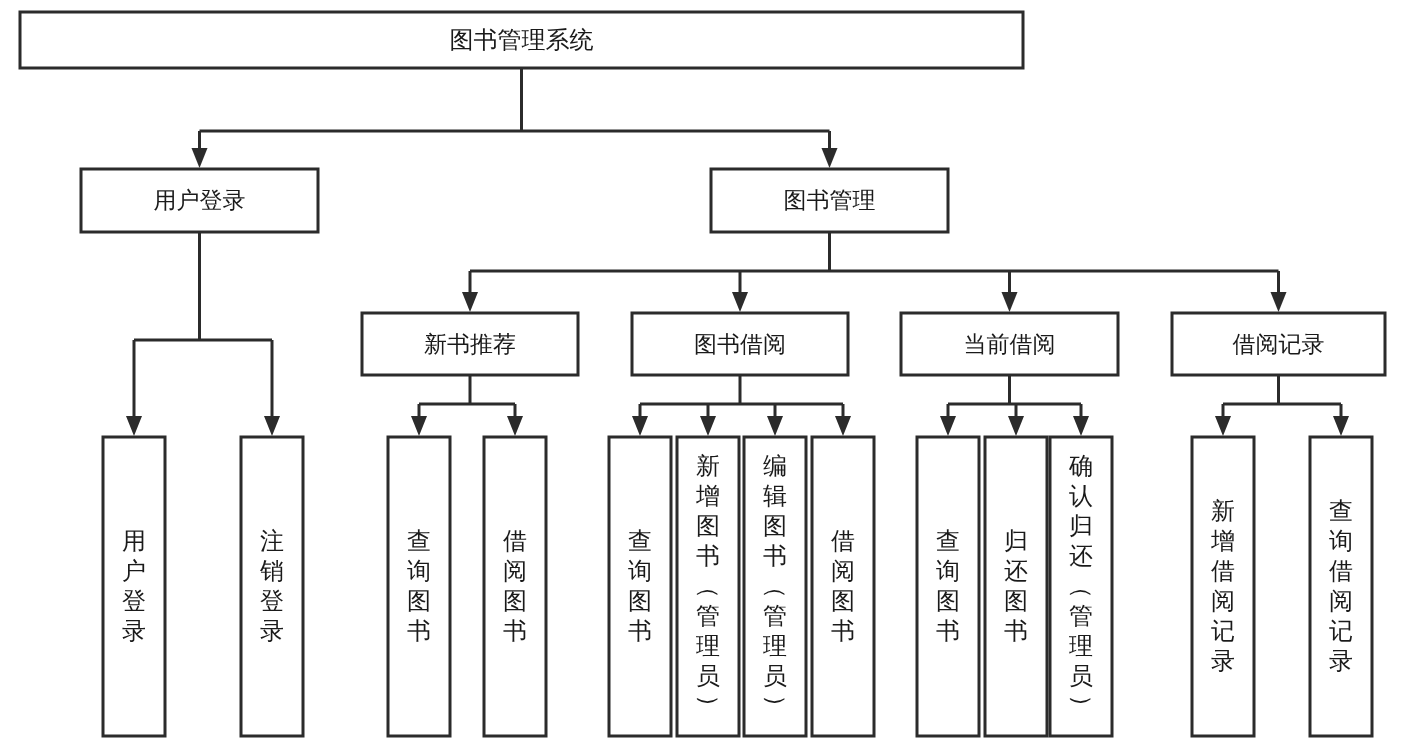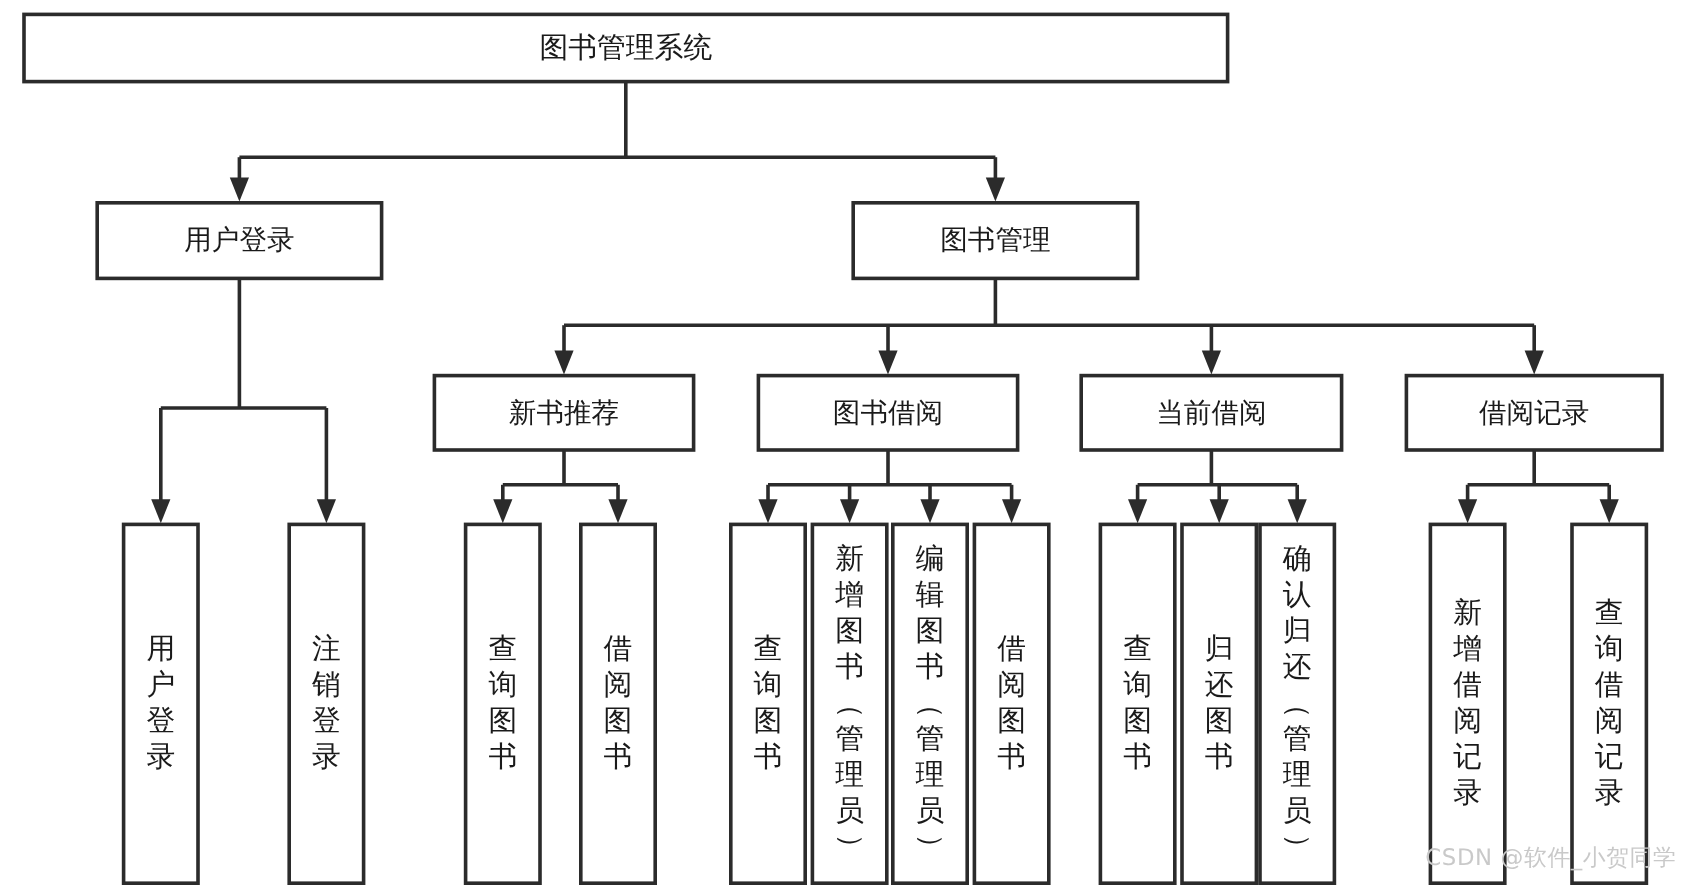--- a/index.html
+++ b/index.html
@@ -288,14 +288,13 @@
             <text x="1341" y="511.5" class="vlabel-char">查</text>
             <text x="1341" y="541.5" class="vlabel-char">询</text>
             <text x="1341" y="571.5" class="vlabel-char">借</text>
             <text x="1341" y="601.5" class="vlabel-char">阅</text>
             <text x="1341" y="631.5" class="vlabel-char">记</text>
             <text x="1341" y="661.5" class="vlabel-char">录</text>
           </g>
         </g>
       </g>
   </svg>
-  <div class="watermark-text">CSDN @软件_小贺同学</div>
 </div>
 
 </body></html>

